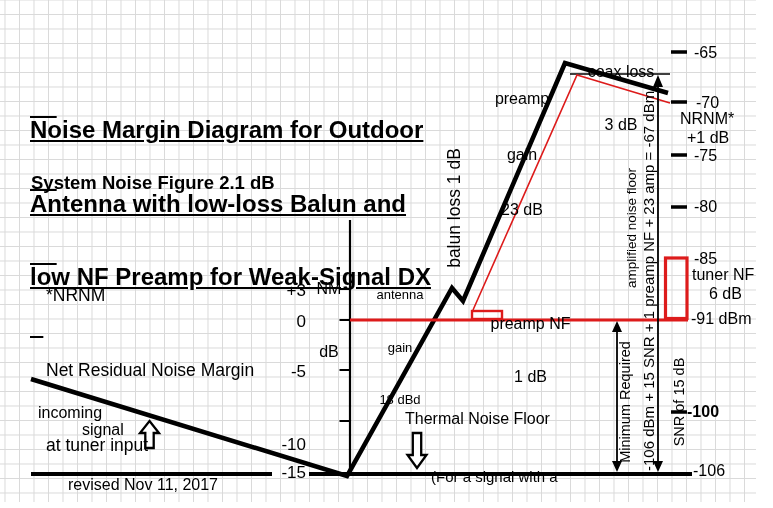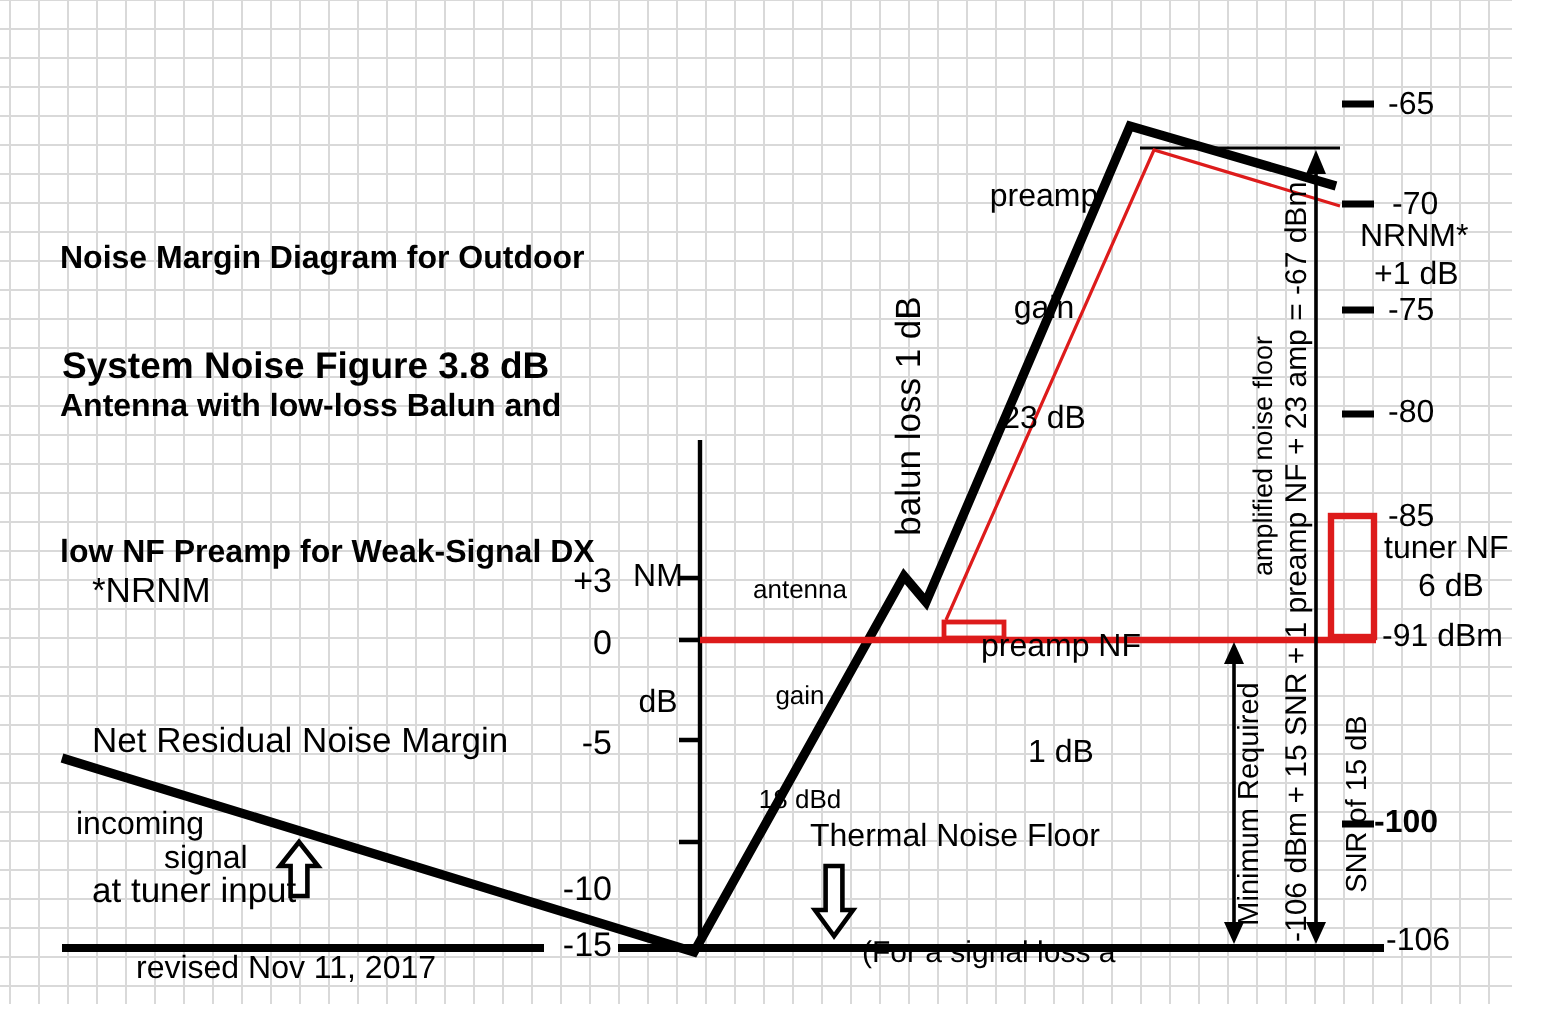--- a/index.html
+++ b/index.html
@@ -4,21 +4,21 @@
 <style>
   html,body{margin:0;padding:0;background:#fff;}
   #canvas{position:relative;width:773px;height:508px;background:#fff;overflow:hidden;
           font-family:"Liberation Sans",sans-serif;color:#000;}
   #gridpaper{position:absolute;left:0;top:0;width:756px;height:502px;
     background-image:linear-gradient(to right,#d9d9d9 1px,transparent 1px),
                      linear-gradient(to bottom,#d9d9d9 1px,transparent 1px);
     background-size:14.5px 14.5px;background-position:4.5px -0.5px;}
   #shapes{position:absolute;left:0;top:0;}
   .t{position:absolute;white-space:pre;line-height:1.15;}
-  .title{font-weight:bold;font-size:16px;line-height:24.5px;}
+  .title{font-weight:bold;font-size:24px;line-height:24.5px;text-decoration:underline;}
   .subtitle{font-weight:bold;font-size:18.5px;}
   .note{font-size:17.5px;line-height:25px;}
   .lbl{font-size:16px;}
   .small{font-size:15px;line-height:18px;}
   .ctr{text-align:center;}
   .rot{transform:rotate(-90deg);}
   .axislab{position:absolute;left:268px;width:38px;text-align:right;font-size:17px;}
 </style>
 </head>
 <body>
@@ -54,21 +54,21 @@
 
     <polygon points="149.5,421 159,433 153.7,433 153.7,448 145.3,448 145.3,433 140,433" fill="#fff" stroke="#000" stroke-width="2.3"></polygon>
     <polygon points="417,468 407.5,455 412.8,455 412.8,433 421.2,433 421.2,455 426.5,455" fill="#fff" stroke="#000" stroke-width="2.3"></polygon>
   </svg>
 
   <div class="t title" style="left:30px;top:69px;">
     <div>Noise Margin Diagram for Outdoor</div>
     <div>Antenna with low-loss Balun and</div>
     <div>low NF Preamp for Weak-Signal DX</div>
   </div>
-  <div class="t subtitle" style="left:31px;top:172px;">System Noise Figure 3.8 dB</div>
+  <div class="t subtitle" style="left:31px;top:172px;">System Noise Figure 2.1 dB</div>
   <div class="t note" style="left:34px;top:233px;margin-left:12px;">
     <div>*NRNM</div>
     <div>Net Residual Noise Margin</div>
     <div>at tuner input</div>
   </div>
 
   <div class="t lbl ctr" style="left:312px;top:236px;width:34px;line-height:21px;">
     <div>NM</div>
     <div>dB</div>
   </div>
@@ -95,28 +95,32 @@
     <div>antenna</div>
     <div>gain</div>
     <div>18 dBd</div>
   </div>
   <div class="t ctr rot" style="left:384px;top:198px;width:140px;height:20px;font-size:17.5px;">balun loss 1 dB</div>
   <div class="t lbl ctr" style="left:477px;top:53px;width:90px;line-height:18.5px;">
     <div>preamp</div>
     <div>gain</div>
     <div>23 dB</div>
   </div>
+  <div class="t lbl ctr" style="left:576px;top:28px;width:90px;line-height:17.5px;">
+    <div>coax loss</div>
+    <div>3 dB</div>
+  </div>
   <div class="t lbl ctr" style="left:483px;top:280px;width:95px;line-height:17.5px;">
     <div>preamp NF</div>
     <div>1 dB</div>
   </div>
 
   <div class="t lbl" style="left:388px;top:410px;margin-left:17px;">Thermal Noise Floor</div>
   <div class="t small" style="left:431px;top:432px;">
-    <div>(For a signal loss a</div>
+    <div>(For a signal with a</div>
     
   </div>
 
   <div class="t lbl" style="left:38px;top:404px;">incoming</div>
   <div class="t lbl" style="left:82px;top:421px;">signal</div>
   <div class="t lbl" style="left:68px;top:476px;">revised Nov 11, 2017</div>
 
   <div class="t ctr rot" style="left:530px;top:384px;width:136px;height:36px;font-size:14.5px;line-height:18px;">
     <div>Minimum Required</div>
     <div>SNR of 15 dB</div>

